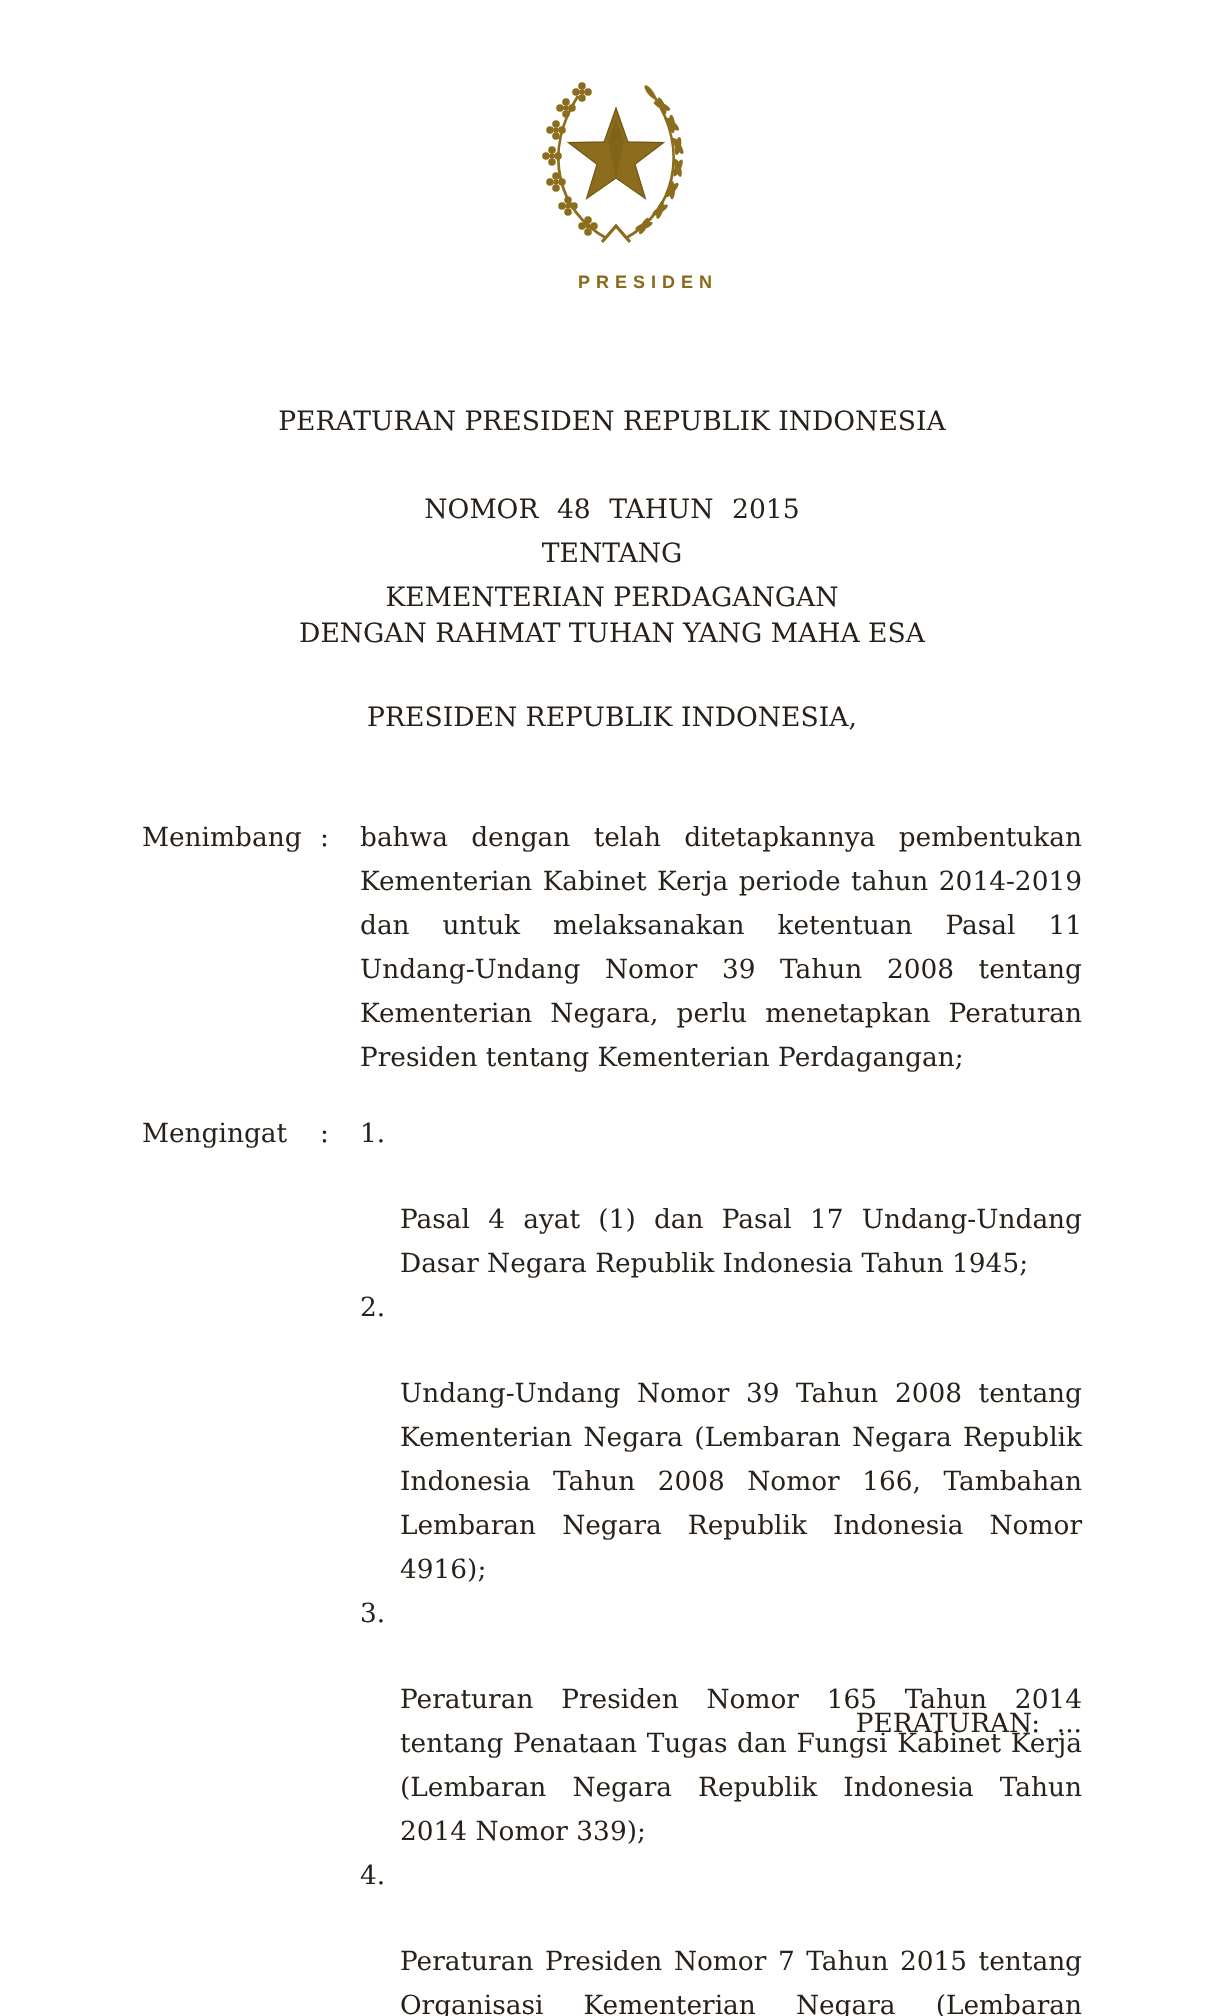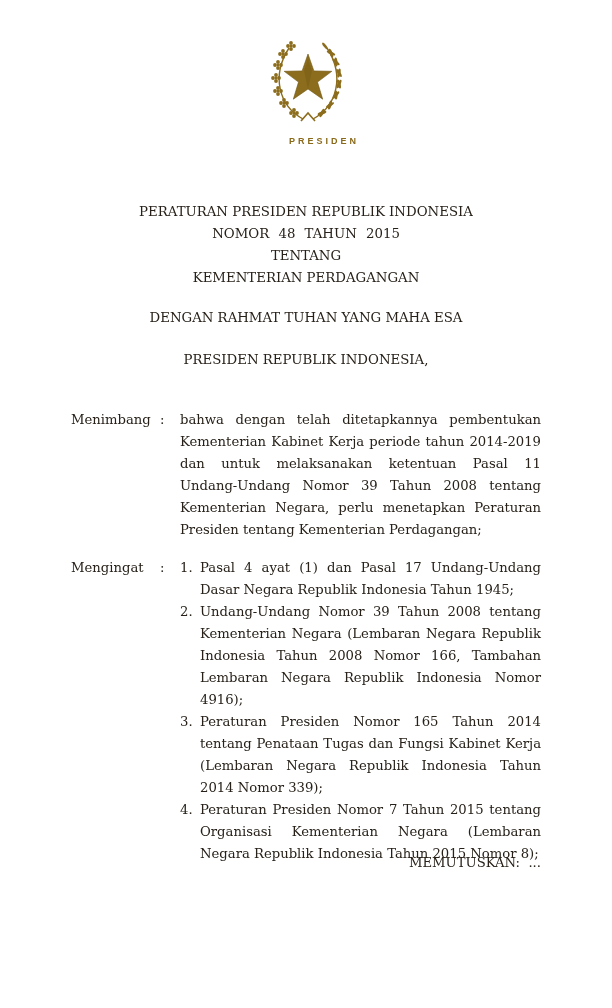--- a/index.html
+++ b/index.html
@@ -44,21 +44,21 @@
   
   .title-block {
     position: absolute;
     top: 201px;
     left: 0;
     width: 612px;
     text-align: center;
     font-size: 13.3px;
     line-height: 22px;
   }
-  .title-line.spaced { word-spacing: 5px; }
+  .title-line.spaced { word-spacing: 5px; margin-top: 22px; }
 
   .invocation {
     position: absolute;
     top: 310px;
     left: 0;
     width: 612px;
     text-align: center;
     font-size: 13.3px;
   }
   .authority {
@@ -81,21 +81,21 @@
     justify-content: center;
   }
   .clause-considering { top: 409px; }
   .clause-recalling   { top: 557px; }
   .clause .label { width: 89px; flex: none; }
   .clause .colon { width: 20px; flex: none; }
   .clause .body  { flex: 1; text-align: justify; }
 
   .list-item { display: flex; }
   .list-item .num { width: 20px; flex: none; }
-  .list-item .itext { flex: 1; text-align: justify; }
+  .list-item .itext { flex: 1; text-align: justify; margin-top: 43px; }
 
   .decision {
     position: absolute;
     top: 855px;
     right: 71px;
     font-size: 13.2px;
     white-space: pre;
   }
 </style>
 </head>
@@ -228,15 +228,15 @@
         <span class="num">3.</span>
         <div class="itext">Peraturan Presiden Nomor 165 Tahun 2014 tentang Penataan Tugas dan Fungsi Kabinet Kerja (Lembaran Negara Republik Indonesia Tahun 2014 Nomor 339);</div>
       </div>
       <div class="list-item">
         <span class="num">4.</span>
         <div class="itext">Peraturan Presiden Nomor 7 Tahun 2015 tentang Organisasi Kementerian Negara (Lembaran Negara Republik Indonesia Tahun 2015 Nomor 8);</div>
       </div>
     </div>
   </div>
 
-  <div class="decision">MEMUTUSKAN:  ...</div>
+  <div class="decision">PERATURAN:  ...</div>
 
 </div>
 
 </body></html>

